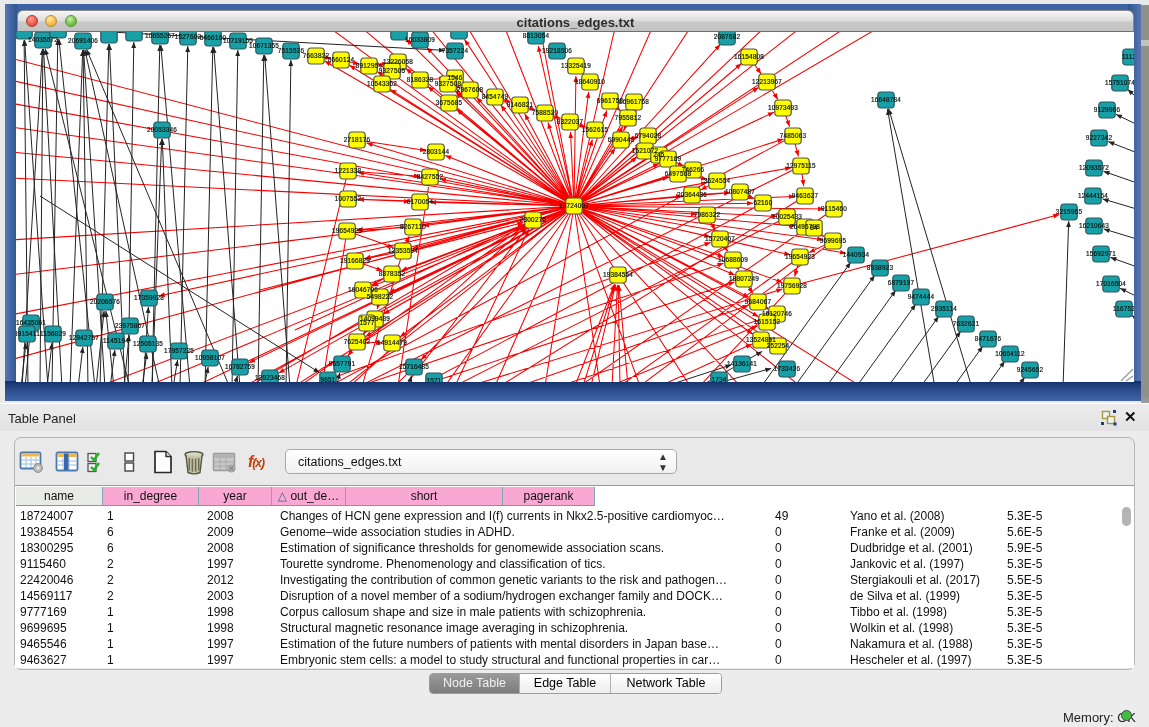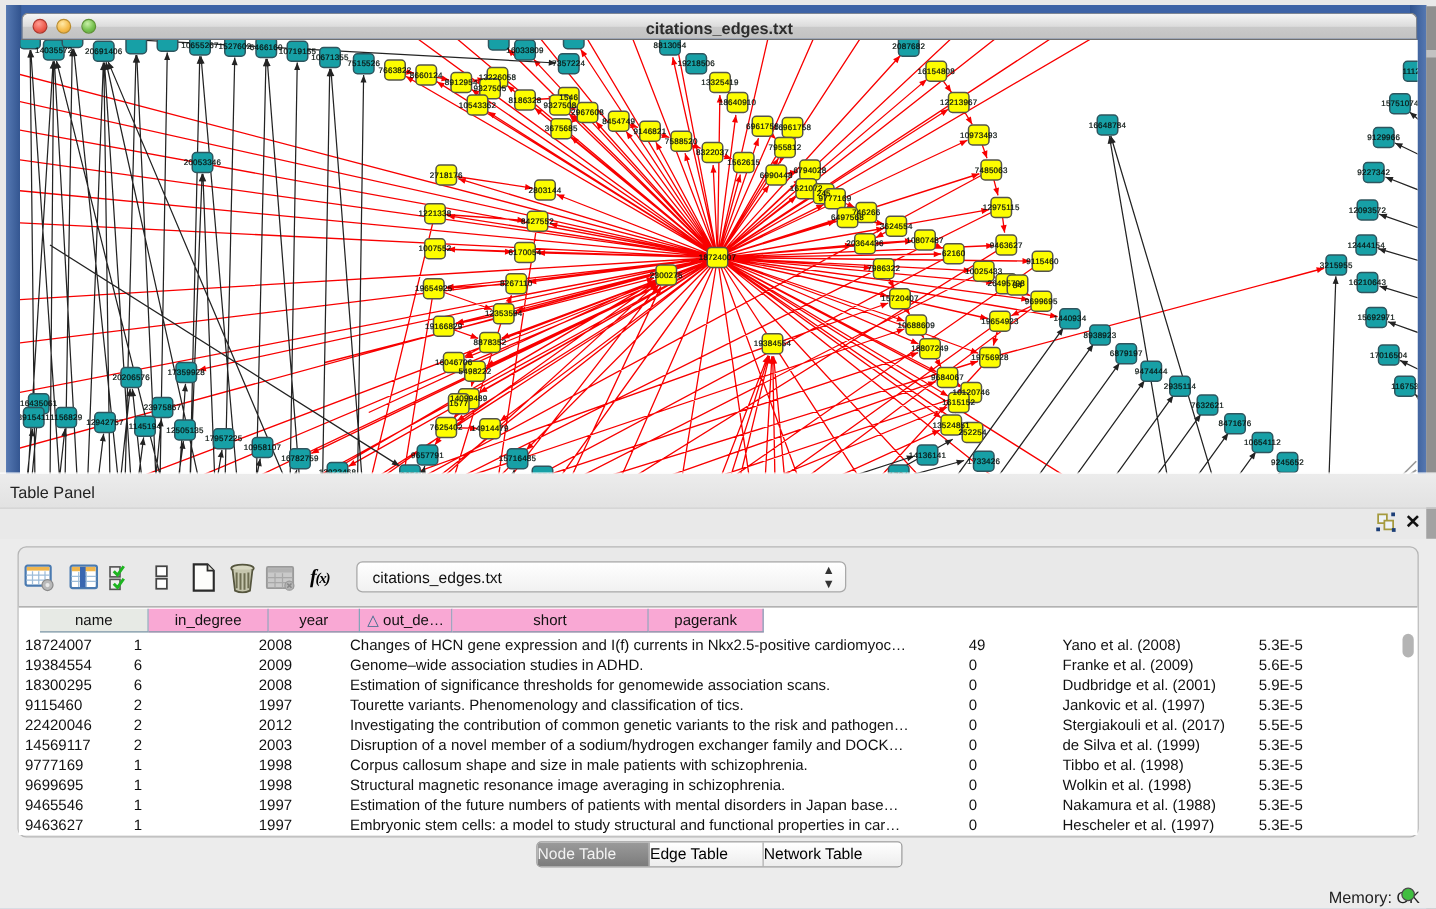--- a/index.html
+++ b/index.html
@@ -8,48 +8,48 @@
 .blueB{position:absolute;left:5px;top:381px;width:1136px;height:20px;background:linear-gradient(180deg,#15306b,#2c4d8d 45%,#3f65a6)}
 .grayR{position:absolute;left:1141px;top:5px;width:8px;height:722px;background:linear-gradient(180deg,#8f8f8f 0,#8f8f8f 390px,#a2a2a2 400px,#a2a2a2 100%)}
 .grayRn{position:absolute;left:1141px;top:40px;width:8px;height:6px;background:#c2c2c2}
 .titlebar{position:absolute;left:17px;top:10px;width:1117px;height:22px;border-radius:6px 6px 0 0;background:linear-gradient(180deg,#f6f6f6,#dcdcdc 50%,#c9c9c9 55%,#c2c2c2);border:1px solid #8a8a8a;border-bottom:1px solid #6f6f6f}
 .title{position:absolute;left:0;right:0;top:4px;text-align:center;font-size:13px;font-weight:bold;color:#2c2c2c}
 .tl{position:absolute;top:15px;width:12px;height:12px;border-radius:50%}
 .tlr{left:26px;background:radial-gradient(circle at 40% 30%,#ff9d94,#ee5f51 55%,#d33a2c);border:1px solid #ad352b}
 .tly{left:45px;background:radial-gradient(circle at 40% 30%,#ffe9a8,#f6bd4e 55%,#e29e2a);border:1px solid #ba8c2c}
 .tlg{left:65px;background:radial-gradient(circle at 40% 30%,#c8f0a8,#79c351 55%,#59a235);border:1px solid #5d9334}
 .canvas{position:absolute;left:16px;top:32px;width:1118px;height:350px;background:#fff}
-.tp-head{position:absolute;left:0;top:378px;width:1149px;height:29px;background:linear-gradient(180deg,#ececec,#e2e2e2);border-top:1px solid #fdfdfd;border-bottom:1px solid #cfcfcf}
+.tp-head{position:absolute;left:0;top:403px;width:1149px;height:29px;background:linear-gradient(180deg,#ececec,#e2e2e2);border-top:1px solid #fdfdfd;border-bottom:1px solid #cfcfcf}
 .tp-title{position:absolute;left:8px;top:7px;font-size:13px;color:#222}
 .tp-bg{position:absolute;left:0;top:431px;width:1149px;height:296px;background:#ececec}
 .float-ic{position:absolute;left:1100px;top:409px;width:18px;height:18px}
 .close-ic{position:absolute;left:1124px;top:408px;font-size:15px;font-weight:bold;color:#111}
 .container{position:absolute;left:14px;top:437px;width:1121px;height:233px;background:#e9e9e9;border:1px solid #b5b5b5;border-radius:7px}
 .toolbar{position:absolute;left:0;top:444px;height:36px}
 .toolbar .ic{position:absolute;top:0;height:36px;display:flex;align-items:center}
 .dropdown{position:absolute;left:285px;top:449px;width:392px;height:25px;background:linear-gradient(180deg,#ffffff,#f1f1f1);border:1px solid #a9a9a9;border-radius:5px}
 .dd-text{position:absolute;left:12px;top:5px;font-size:12.5px;color:#111}
 .dd-arr{position:absolute;right:8px;top:1px;font-size:10px;color:#333;line-height:11px;text-align:center}
 .tablewrap{position:absolute;left:15px;top:485px;width:1119px;height:183px;background:#fff;border-top:1px solid #9a9a9a;overflow:hidden}
-.thead{position:absolute;left:17px;top:1px;height:17px;display:flex;font-size:12px;color:#111}
+.thead{position:absolute;left:1px;top:1px;height:17px;display:flex;font-size:12px;color:#111}
 .th{background:#f9a8d4;border-right:1px solid #84a4b8;border-bottom:1px solid #7d97a8;text-align:center;line-height:18px;height:19px}
 .th.sel{background:#e7eae5}
 .tbody{position:absolute;left:1px;top:22px;font-size:12px;color:#111}
 .tr{height:16px;line-height:16px;white-space:nowrap;position:relative}
 .tr div{position:absolute;top:0;overflow:hidden}
 .c0{left:4px;width:84px}
 .c1{left:91px;width:92px}
 .c2{left:191px;width:70px}
 .c3{left:264px;width:492px}
 .c4{left:759px;width:70px}
 .c5{left:834px;width:150px}
 .c6{left:991px;width:88px}
 .scroll{position:absolute;left:1122px;top:507px;width:9px;height:19px;background:#b4b4b4;border-radius:5px}
 .tabs{position:absolute;left:429px;top:673px;height:21px;display:flex;border:1px solid #9c9c9c;border-radius:4px;overflow:hidden;font-size:12.5px}
-.tab{line-height:19px;text-align:left;background:linear-gradient(180deg,#ffffff,#ededed)}
+.tab{line-height:19px;text-align:center;background:linear-gradient(180deg,#ffffff,#ededed)}
 .tab.sel{background:linear-gradient(180deg,#9a9a9a,#7c7c7c);color:#f2f2f2}
 .tab+.tab{border-left:1px solid #b0b0b0}
 .mem{position:absolute;left:1063px;top:710px;font-size:13px;color:#222}
 .memdot{position:absolute;left:1121px;top:710px;width:11px;height:11px;border-radius:50%;background:#3fbe3f;border:1px solid #4a4a4a}
 </style></head><body>
 <div class="blue"></div>
 <div class="blueL"></div>
 <div class="blueR"></div>
 <div class="blueB"></div>
 <div class="grayR"></div>
@@ -401,21 +401,21 @@
 <span class="ic" style="left:212px">
       <svg width="26" height="24" viewBox="0 0 26 24">
         <rect x="1.5" y="3.5" width="21" height="17" rx="1" fill="#c9c9c9" stroke="#9a9a9a" stroke-width="1.5"></rect>
         <rect x="2.5" y="4.5" width="19" height="3.5" fill="#b2b2b2"></rect>
         <path d="M2 12h20M2 16h20M8 8.5v12M14 8.5v12" stroke="#a8a8a8" stroke-width="1"></path>
         <circle cx="19.5" cy="18.5" r="3.6" fill="#b5b5b5" stroke="#999"></circle>
         <path d="M17.8 16.8l3.4 3.4M21.2 16.8l-3.4 3.4" stroke="#888" stroke-width="1.3"></path>
       </svg>
     </span>
 <span class="ic" style="left:248px">
-      <span style="font-family:Liberation Serif, serif;font-style:italic;font-weight:bold;font-size:16px;color:#000000;letter-spacing:-1px">f<span style="font-size:12px">(x)</span></span>
+      <span style="font-family:Liberation Sans, sans-serif;font-style:italic;font-weight:bold;font-size:16px;color:#c2410c;letter-spacing:-1px">f<span style="font-size:12px">(x)</span></span>
     </span>
 </div>
 <div class="dropdown">
     <span class="dd-text">citations_edges.txt</span>
     <span class="dd-arr">▲<br>▼</span>
   </div>
 <div class="tablewrap">
 <div class="thead">
 <div class="th sel" style="width:87px">name</div>
 <div class="th" style="width:96px">in_degree</div>
@@ -449,21 +449,21 @@
         <div class="c2">2008</div>
         <div class="c3">Estimation of significance thresholds for genomewide association scans.</div>
         <div class="c4">0</div>
         <div class="c5">Dudbridge et al. (2001)</div>
         <div class="c6">5.9E-5</div>
       </div>
       <div class="tr">
         <div class="c0">9115460</div>
         <div class="c1">2</div>
         <div class="c2">1997</div>
-        <div class="c3">Tourette variants. Phenomenology and classification of tics.</div>
+        <div class="c3">Tourette syndrome. Phenomenology and classification of tics.</div>
         <div class="c4">0</div>
         <div class="c5">Jankovic et al. (1997)</div>
         <div class="c6">5.3E-5</div>
       </div>
       <div class="tr">
         <div class="c0">22420046</div>
         <div class="c1">2</div>
         <div class="c2">2012</div>
         <div class="c3">Investigating the contribution of common genetic variants to the risk and pathogen…</div>
         <div class="c4">0</div>

